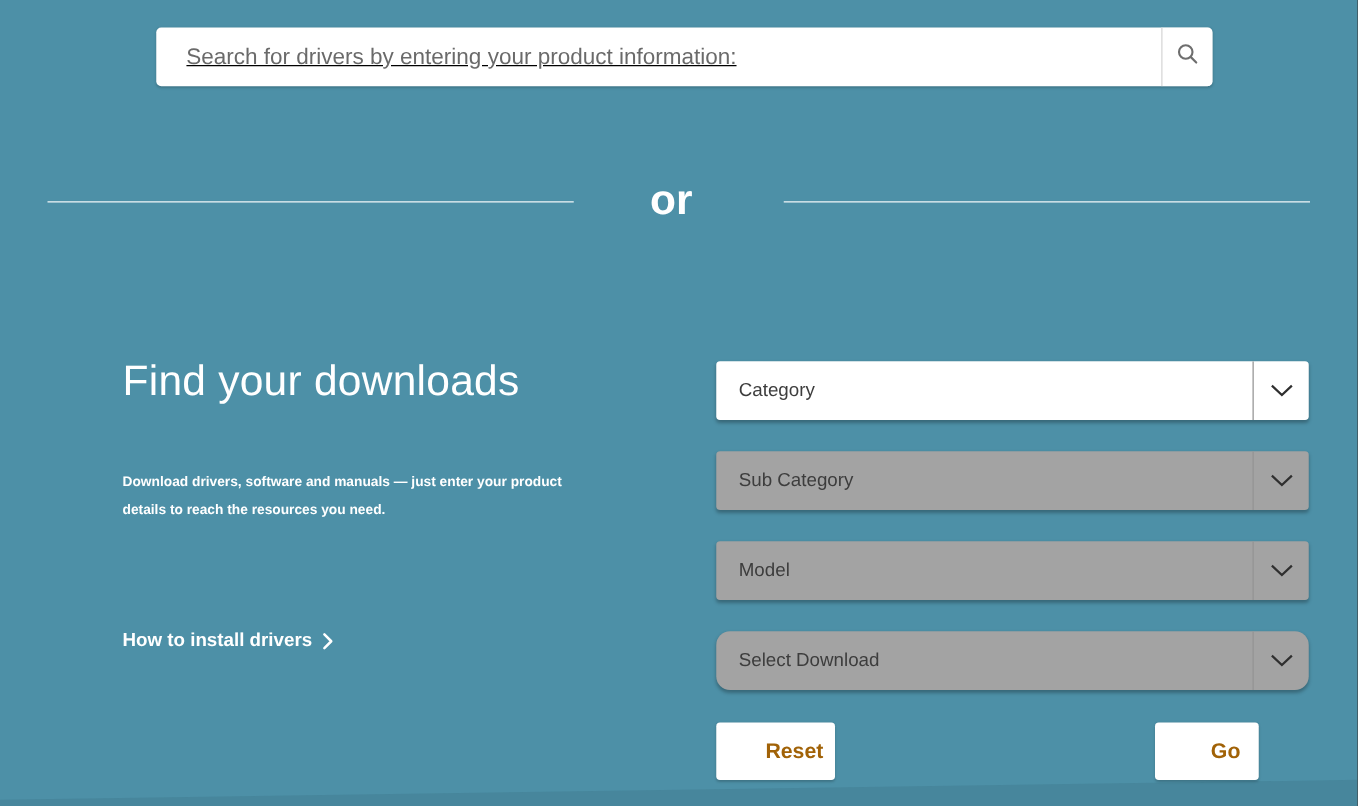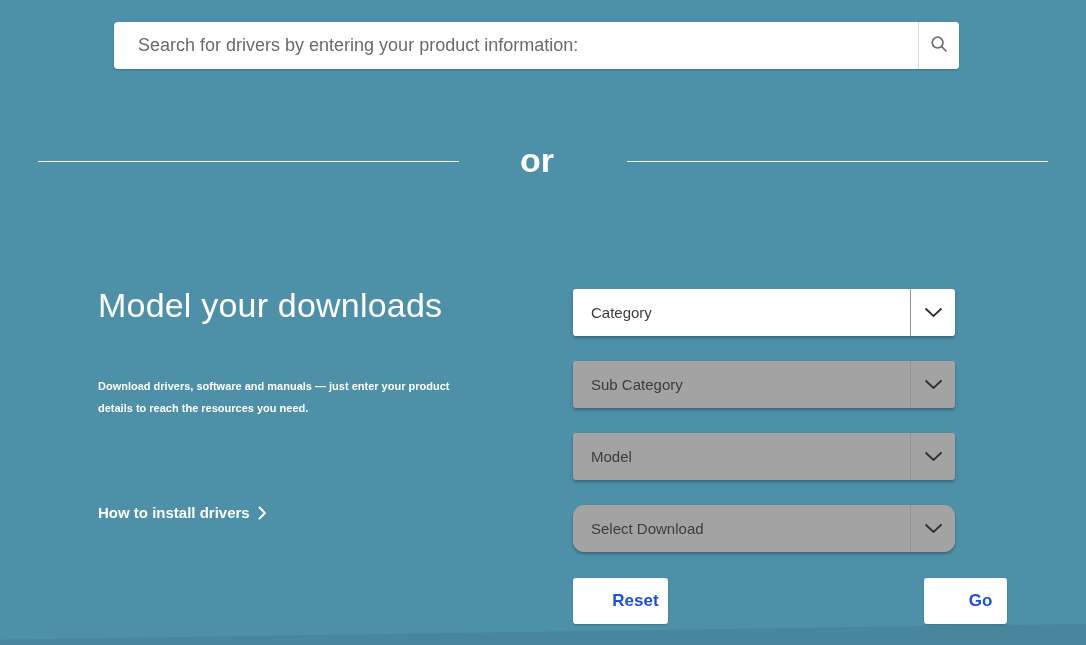--- a/index.html
+++ b/index.html
@@ -20,28 +20,29 @@
     position: absolute;
     left: 0; right: 0; bottom: 0;
     height: 24px;
     background: rgba(20, 50, 60, 0.10);
     clip-path: polygon(0 78%, 100% 12%, 100% 100%, 0 100%);
   }
 
   
   .searchbar {
     position: absolute;
-    left: 114px; top: 22px;
+    left: 125px; top: 22px;
     width: 845px; height: 47px;
     background: #ffffff;
     border-radius: 4px;
     display: flex;
     align-items: stretch;
     box-shadow: 0 1px 2px rgba(0,0,0,0.18);
     overflow: hidden;
+    text-decoration: underline;
   }
   .searchbar input {
     flex: 1;
     border: none;
     outline: none;
     padding: 0 16px 0 24px;
     font-family: "Liberation Sans", sans-serif;
     font-size: 18px;
     color: #444444;
     background: transparent;
@@ -110,21 +111,21 @@
     font-size: 15px;
     font-weight: bold;
     cursor: pointer;
     text-decoration: none;
   }
 
   
   .dropdown {
     position: absolute;
     left: 573px;
-    width: 382px;
+    width: 474px;
     height: 47px;
     border-radius: 3px;
     display: flex;
     align-items: stretch;
     box-shadow: 0 2px 3px rgba(0,0,0,0.28);
     cursor: pointer;
     overflow: hidden;
   }
   .dropdown.enabled  { background: #ffffff; }
   .dropdown.disabled { background: #a3a3a3; text-align: center; }
@@ -152,21 +153,21 @@
   .btn {
     position: absolute;
     top: 578px;
     height: 46px;
     background: #ffffff;
     border: none;
     border-radius: 3px;
     font-family: "Liberation Sans", sans-serif;
     font-size: 17px;
     font-weight: bold;
-    color: #1d4ed8;
+    color: #a16207;
     box-shadow: 0 1px 2px rgba(0,0,0,0.20);
     cursor: pointer;
     display: flex;
     align-items: center;
     justify-content: center;
     padding-left: 36px;
   }
   #reset-btn { left: 573px; width: 95px; }
   #go-btn    { left: 924px; width: 83px; }
 </style>
@@ -184,21 +185,21 @@
           <line x1="11.7" y1="11.7" x2="16" y2="16" stroke="#6e6e6e" stroke-width="1.7" stroke-linecap="round"></line>
         </svg>
       </span>
     </div>
   </div>
 
   <div class="divider-line left"></div>
   <div class="divider-label">or</div>
   <div class="divider-line right"></div>
 
-  <div class="intro-title">Model your downloads</div>
+  <div class="intro-title">Find your downloads</div>
   <div class="intro-desc">Download drivers, software and manuals — just enter your product details to reach the resources you need.</div>
   <a class="intro-link">
     <span>How to install drivers</span>
     <span style="display:flex;align-items:center;">
       <svg width="9" height="14" viewBox="0 0 9 14" fill="none">
         <polyline points="1.5,1.5 7,7 1.5,12.5" stroke="#ffffff" stroke-width="2" fill="none" stroke-linecap="round" stroke-linejoin="round"></polyline>
       </svg>
     </span>
   </a>
 

